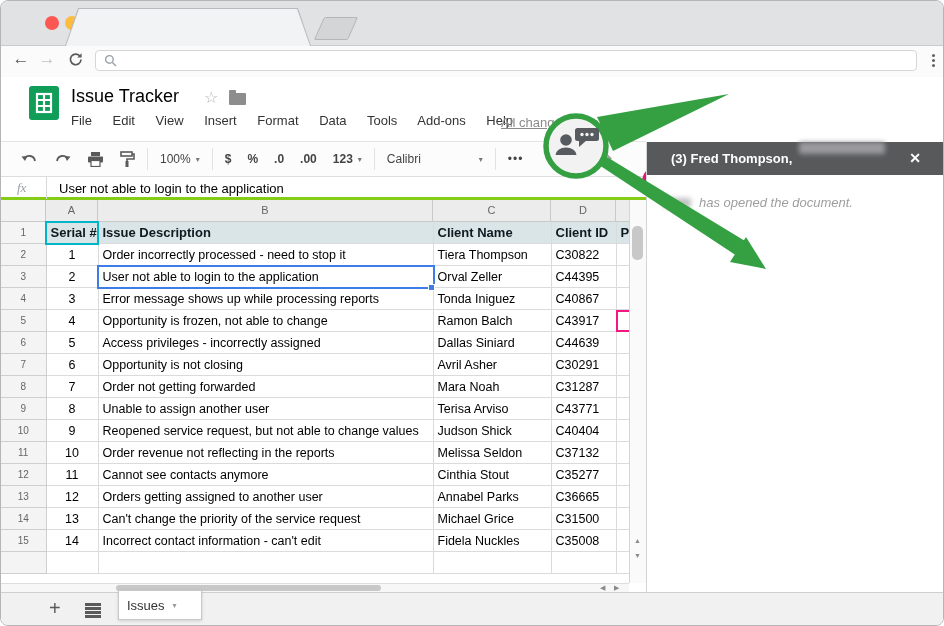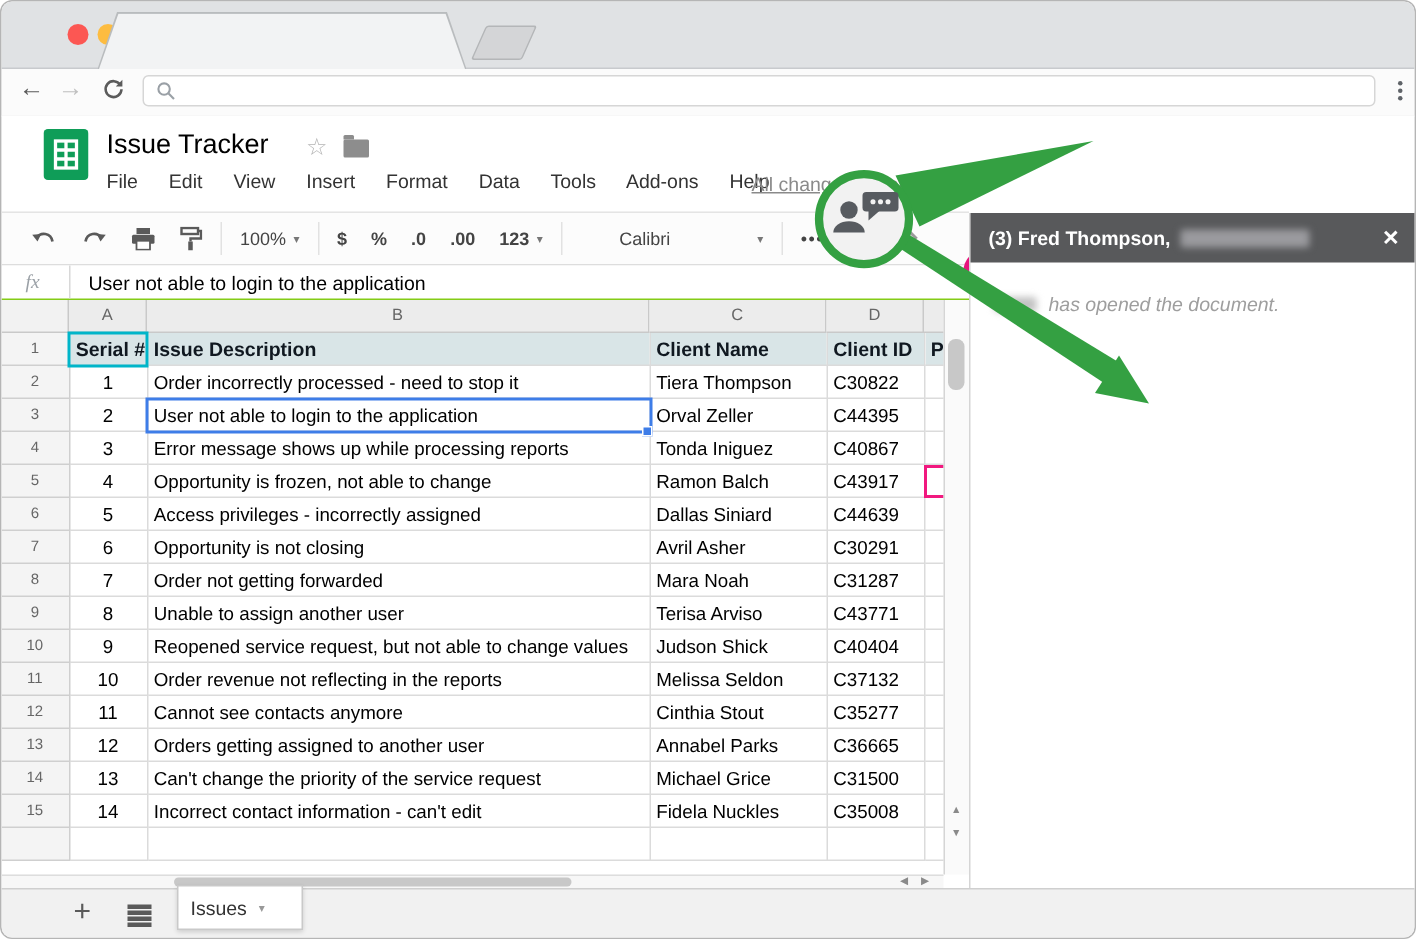--- a/index.html
+++ b/index.html
@@ -40,26 +40,26 @@
   .sharebtn{position:absolute;left:785px;top:90px;width:91px;height:31px;background:#4285f4;border-radius:3px;
     color:#fff;font-weight:bold;font-size:13px;display:flex;align-items:center;justify-content:center;gap:8px;}
   .userav{left:888px;top:86px;width:37px;height:37px;background:#fdfdfd;border:1px solid #e4e4e4;overflow:hidden;z-index:2;}
   
   .toolbar{position:absolute;left:0;top:140px;width:645px;height:36px;background:#fcfcfc;
     border-top:1px solid #e4e4e4;border-bottom:1px solid #ddd;display:flex;align-items:center;box-sizing:border-box;}
   .tbtn{color:#5a5a5a;font-size:12px;display:flex;align-items:center;padding:0 8px;height:100%;}
   .tsep{width:1px;height:22px;background:#e2e2e2;margin:0 4px;}
   .tlabel{font-size:12px;color:#444;}
   .ddarrow{font-size:8px;color:#777;margin-left:5px;}
-  .fontbox{width:96px;display:flex;justify-content:space-between;align-items:center;margin-left:26px;}
+  .fontbox{width:96px;display:flex;justify-content:space-between;align-items:center;}
   .collapse{position:absolute;left:600px;top:150px;width:9px;height:9px;}
   .collapse:before{content:"";position:absolute;left:0;top:3px;width:7px;height:7px;
     border-left:2px solid #9a9a9a;border-top:2px solid #9a9a9a;transform:rotate(45deg);}
   
-  .fbar{position:absolute;left:0;top:176px;width:645px;height:23px;background:#fff;border-bottom:1px solid #84cc16;box-sizing:border-box;}
+  .fbar{position:absolute;left:0;top:176px;width:645px;height:23px;background:#fff;border-bottom:3px solid #84cc16;box-sizing:border-box;}
   .fx{position:absolute;left:16px;top:3px;font-style:italic;font-size:13px;color:#9aa0a6;font-family:"Liberation Serif",serif;}
   .fsep{position:absolute;left:45px;top:0;width:1px;height:22px;background:#d8d8d8;}
   .fval{position:absolute;left:58px;top:4px;font-size:13px;color:#000;white-space:nowrap;}
   
   .gridarea{position:absolute;left:0;top:199px;width:645px;height:392px;background:#fff;overflow:hidden;}
   .colstrip{position:absolute;left:0;top:0;height:22px;display:flex;}
   .colhead{height:21px;background:#ececec;border-right:1px solid #c9c9c9;border-bottom:1px solid #c9c9c9;
     font-size:11px;color:#666;text-align:center;line-height:21px;}
   .corner{width:44px;background:#f2f2f2;}
   .grid-table{position:absolute;left:0;top:22px;border-collapse:collapse;table-layout:fixed;width:660px;}
@@ -76,21 +76,21 @@
   .selPink{left:615px;top:110px;width:14px;height:22px;border-left:2px solid #f1187f;
     border-top:2px solid #f1187f;border-bottom:2px solid #f1187f;}
   .vscroll{position:absolute;left:628px;top:0;width:17px;height:383px;background:#fafafa;border-left:1px solid #d5d5d5;box-sizing:border-box;}
   .vthumb{position:absolute;left:631px;top:26px;width:11px;height:34px;background:#c8c8c8;border-radius:5px;}
   .hscroll{position:absolute;left:0;top:383px;width:628px;height:9px;background:#f7f7f7;border-top:1px solid #ddd;box-sizing:border-box;}
   .hthumb{position:absolute;left:115px;top:385px;width:265px;height:6px;background:#c8c8c8;border-radius:3px;}
   .sarr{position:absolute;font-size:7px;color:#8a8a8a;line-height:7px;}
   
   .chatpanel{position:absolute;left:645px;top:141px;width:299px;height:450px;background:#fff;border-left:1px solid #d5d5d5;box-sizing:border-box;z-index:10;}
   .chathead{height:33px;background:#58595b;color:#fff;font-weight:bold;font-size:13px;line-height:33px;
-    padding:0 12px;display:flex;align-items:center;}
+    padding:0 24px;display:flex;align-items:flex-start;}
   .blurblob{display:inline-block;background:#9a9a9e;border-radius:2px;filter:blur(2.5px);}
   .chatclose{margin-left:auto;color:#fff;font-size:14px;font-weight:bold;cursor:default;}
   .chatmsg{padding:20px 16px;font-size:13px;color:#9e9e9e;display:flex;align-items:center;gap:8px;font-style:italic;}
   .chatfoot{position:absolute;left:0;bottom:0;width:100%;height:101px;background:#ececec;}
   .chatinput{position:absolute;left:13px;top:10px;width:270px;height:62px;border:1px solid #73a0e8;border-radius:2px;
     background:#fff;box-sizing:border-box;resize:none;font-family:"Liberation Sans",sans-serif;font-size:13px;
     padding:10px 12px;outline:none;color:#333;}
   .chatinput::placeholder{color:#9e9e9e;}
   
   .bottombar{position:absolute;left:0;top:591px;width:100%;height:35px;background:#f1f1f1;border-top:1px solid #cfcfcf;box-sizing:border-box;}

